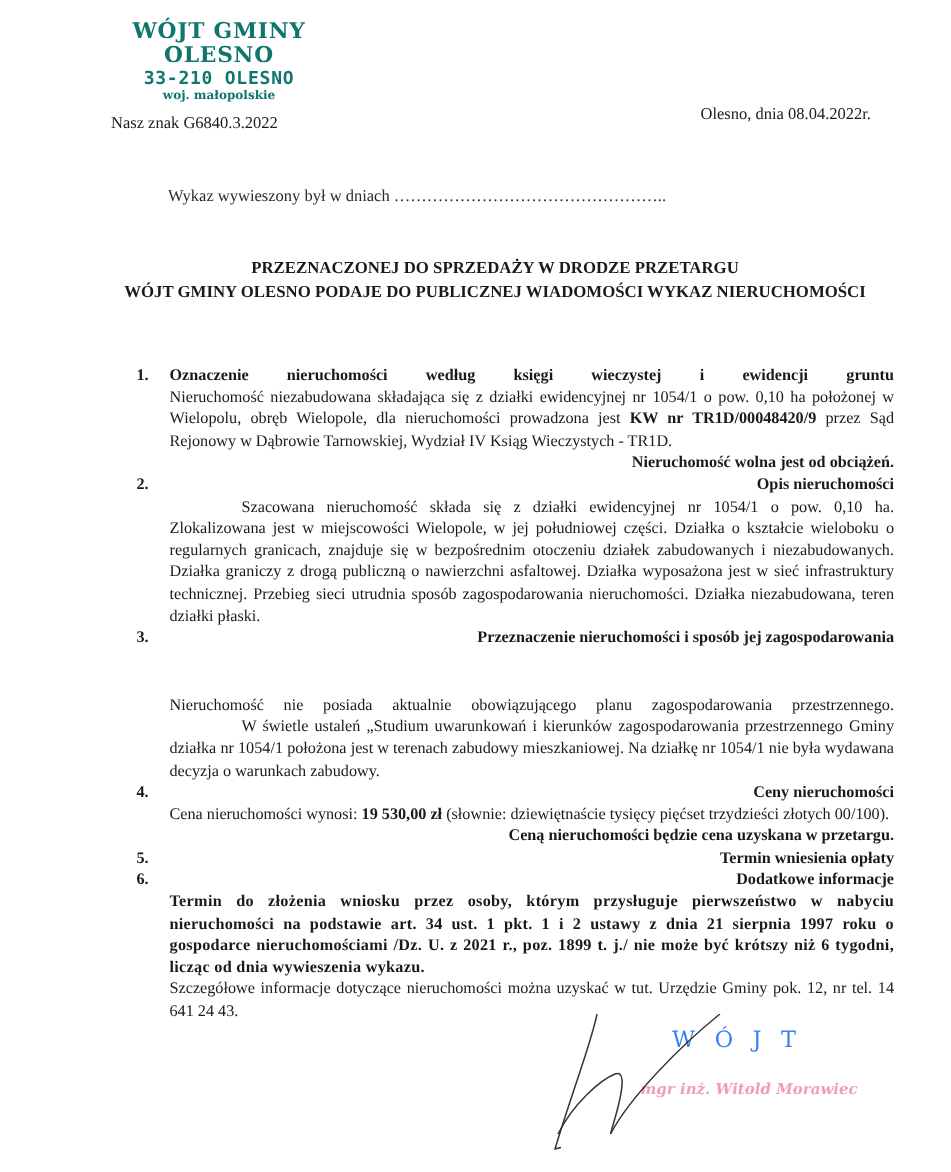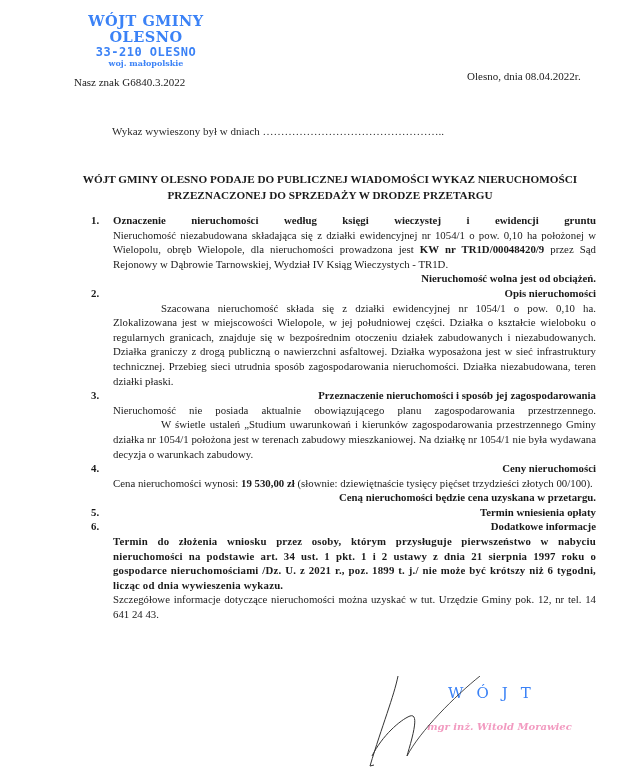--- a/index.html
+++ b/index.html
@@ -1,34 +1,34 @@
 <!DOCTYPE html>
 <html><head>
 <meta charset="utf-8">
 <style>
   html, body { margin: 0; padding: 0; background: #ffffff; }
   body { width: 634px; height: 781px; position: relative; overflow: hidden;
          font-family: "Liberation Serif", serif; color: #1a1a1a; }
   .stamp { position: absolute; left: 76px; top: 14px; width: 140px; text-align: center;
-           color: #3b82f6; font-family: "DejaVu Serif", serif; line-height: 1.0; }
+           color: #0f766e; font-family: "DejaVu Serif", serif; line-height: 1.0; }
   .stamp .l1 { font-size: 14.5px; font-weight: bold; letter-spacing: 0.5px; }
   .stamp .l2 { font-size: 14.5px; font-weight: bold; letter-spacing: 0.5px; margin-top: 1px; }
   .stamp .l3 { font-family: "DejaVu Sans Mono", monospace; font-size: 12px; margin-top: 2px; letter-spacing: 0.5px; font-weight: bold; }
   .stamp .l4 { font-size: 8px; font-weight: bold; margin-top: 1px; }
   .ref { position: absolute; left: 74px; top: 76px; font-size: 11px; }
   .date { position: absolute; left: 441px; top: 70px; font-size: 11px; margin-left: 26px; }
   .posted { position: absolute; left: 112px; top: 125px; font-size: 11px; color: #2a2a2a; }
   .title { position: absolute; left: 40px; width: 580px; top: 171px; text-align: center;
            font-weight: bold; font-size: 11.2px; line-height: 16px; }
   .sections { position: absolute; left: 93px; top: 213px; width: 503px; font-size: 10.8px; line-height: 14.6px; }
   .sec { position: relative; padding-left: 20px; }
   .num { position: absolute; left: -2px; top: 0; font-weight: bold; }
   .head { font-weight: bold; text-align: right; }
   .just { text-align: justify; text-align-last: left; }
-  .just-all { text-align: justify; text-align-last: justify; }
+  .just-all { text-align: justify; text-align-last: justify; margin-top: 30px; }
   .indent { text-indent: 48px; }
   .b { font-weight: bold; }
   .signature { position: absolute; left: 360px; top: 676px; width: 260px; height: 100px; }
   .sig-wojt { position: absolute; left: 88px; top: 8px; font-family: "DejaVu Serif", serif;
               color: #3b82f6; font-weight: normal; font-size: 15px; letter-spacing: 13px; }
   .sig-name { position: absolute; left: 22px; top: 45px; font-family: "DejaVu Serif", serif;
               color: #f29ac0; font-weight: bold; font-style: italic; font-size: 10px; white-space: nowrap; margin-left: 45px; }
   .sig-svg { position: absolute; left: 0; top: 0; }
 </style>
 </head>
@@ -39,22 +39,22 @@
   <div class="l2">OLESNO</div>
   <div class="l3">33-210 OLESNO</div>
   <div class="l4">woj. małopolskie</div>
 </div>
 
 <div class="ref">Nasz znak G6840.3.2022</div>
 <div class="date">Olesno, dnia 08.04.2022r.</div>
 <div class="posted">Wykaz wywieszony był w dniach …………………………………………..</div>
 
 <div class="title">
+  <div>PRZEZNACZONEJ DO SPRZEDAŻY W DRODZE PRZETARGU</div>
   <div>WÓJT GMINY OLESNO PODAJE DO PUBLICZNEJ WIADOMOŚCI WYKAZ NIERUCHOMOŚCI</div>
-  <div>PRZEZNACZONEJ DO SPRZEDAŻY W DRODZE PRZETARGU</div>
 </div>
 
 <div class="sections">
 
   <div class="sec">
     <span class="num">1.</span>
     <div class="head just-all">Oznaczenie nieruchomości według księgi wieczystej i ewidencji gruntu</div>
     <div class="just">
       <span>Nieruchomość niezabudowana składająca się z działki ewidencyjnej nr 1054/1 o pow. 0,10 ha położonej w Wielopolu, obręb Wielopole, dla nieruchomości prowadzona jest</span>
       <span class="b">KW nr TR1D/00048420/9</span><span> przez Sąd Rejonowy w Dąbrowie Tarnowskiej,  Wydział IV Ksiąg Wieczystych  - TR1D.</span>

